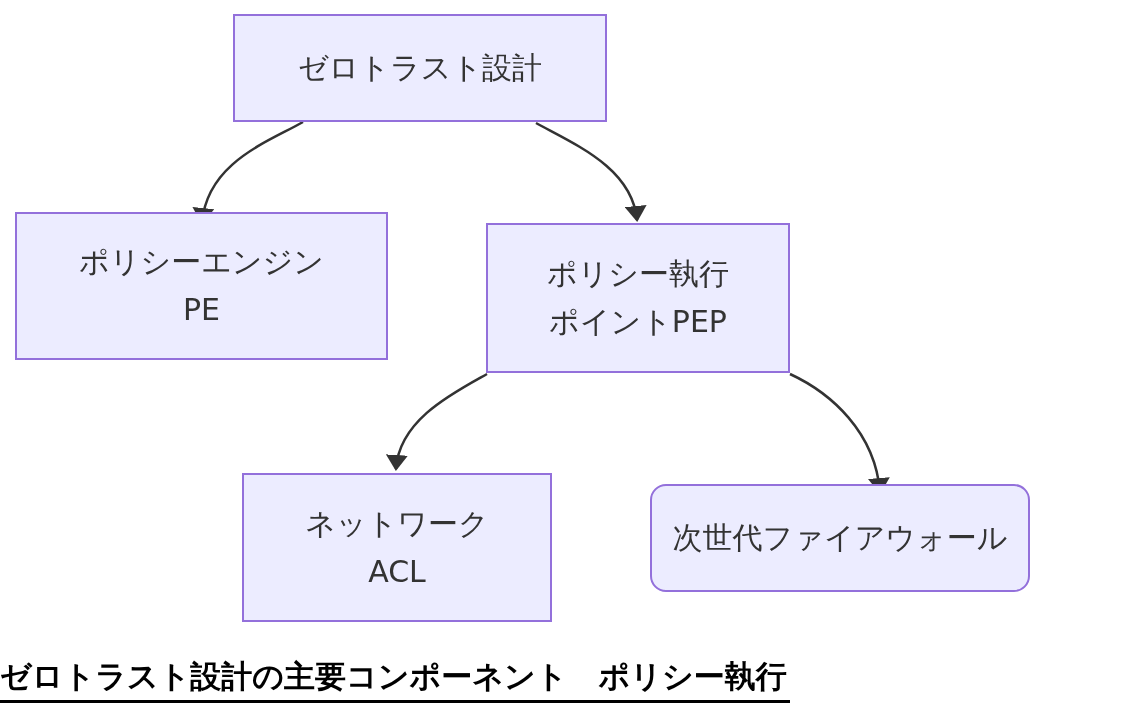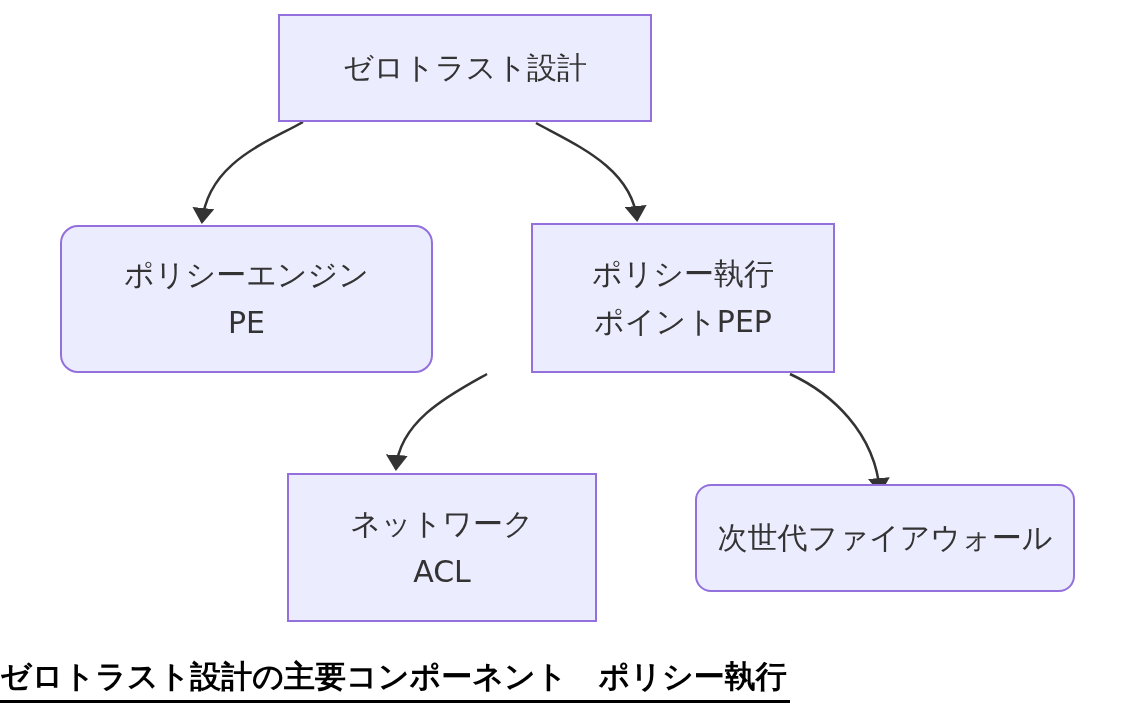--- a/index.html
+++ b/index.html
@@ -40,24 +40,23 @@
     background: var(--node-fill);
     border: 2px solid var(--node-border);
     color: var(--node-text);
     display: flex;
     flex-direction: column;
     align-items: center;
     justify-content: center;
     text-align: right;
     font-size: 30px;
     line-height: 48px;
-    margin-left: 45px;
   }
   #n-zero-trust { left: 233px; top: 14px;  width: 374px; height: 108px; }
-  #n-pe        { left: 15px;  top: 225px; width: 373px; height: 148px; border-radius: 18px; }
+  #n-pe        { left: 15px;  top: 212px; width: 373px; height: 148px; }
   #n-pep       { left: 486px; top: 223px; width: 304px; height: 150px; }
   #n-acl       { left: 242px; top: 473px; width: 310px; height: 149px; }
   #n-ngfw      { left: 650px; top: 484px; width: 380px; height: 108px; border-radius: 16px; }
   .caption {
     position: absolute;
     left: 0;
     top: 652px;
     display: inline-block;
     font-size: 31px;
     font-weight: bold;

